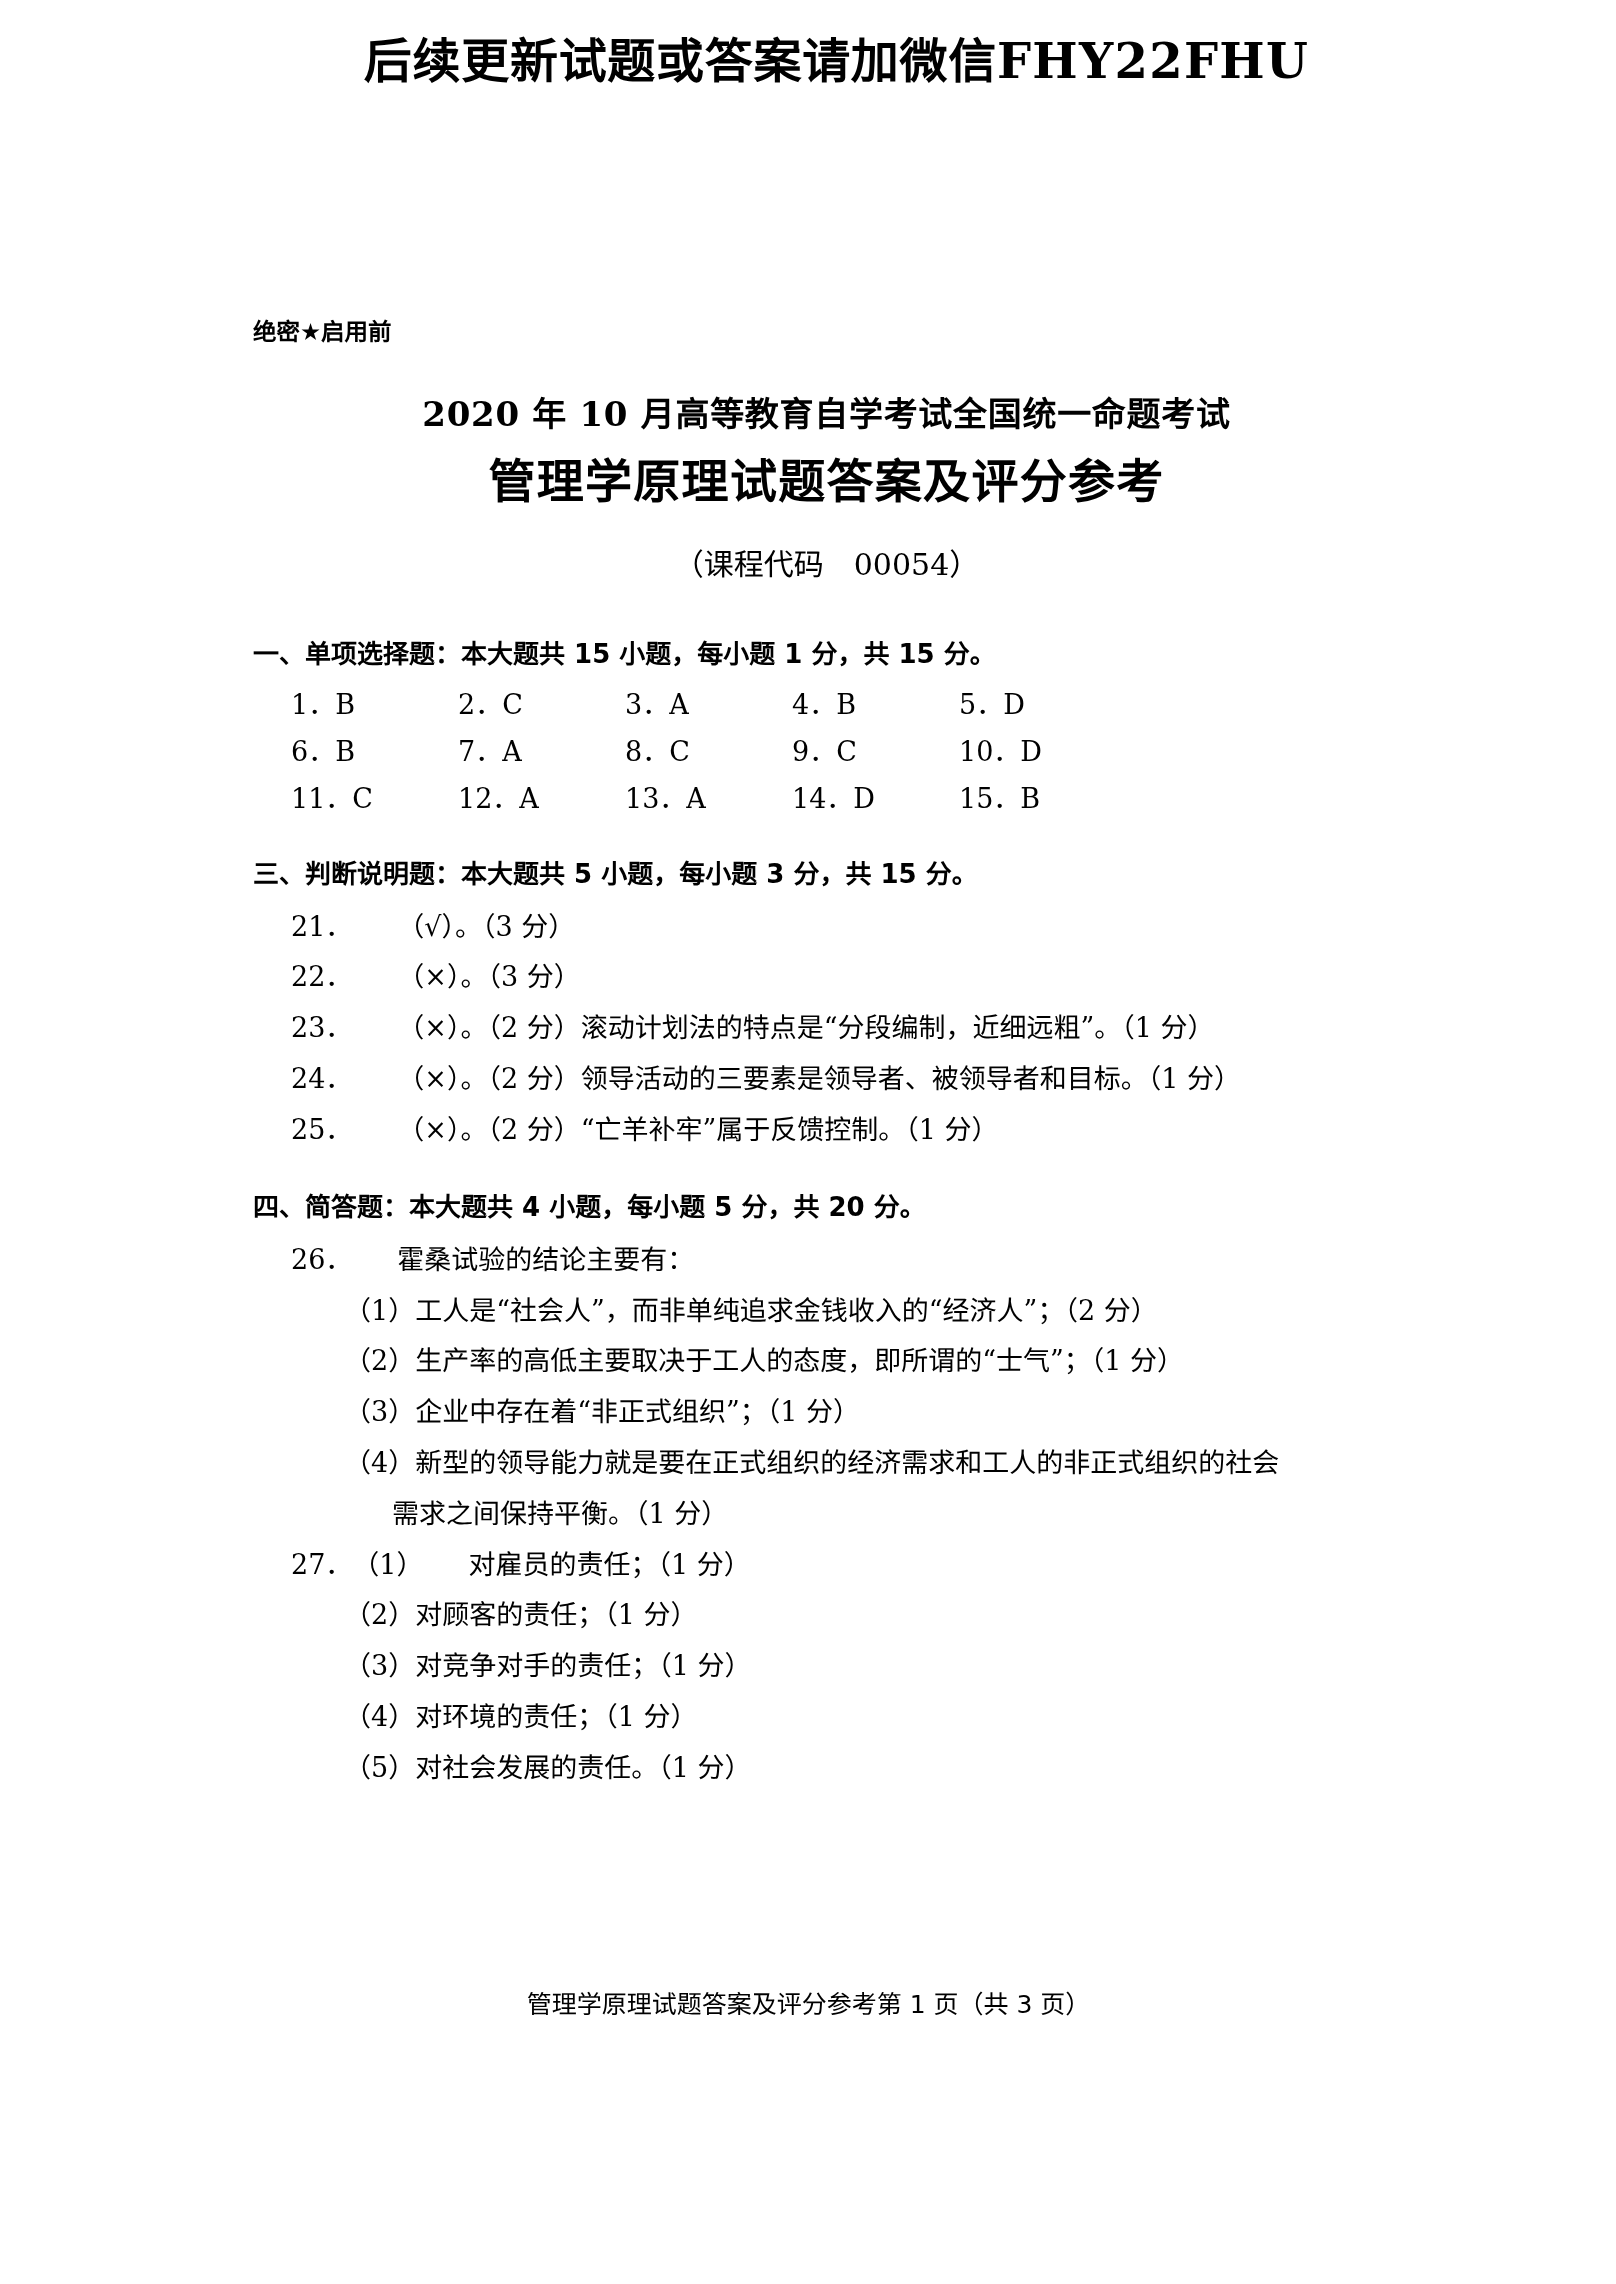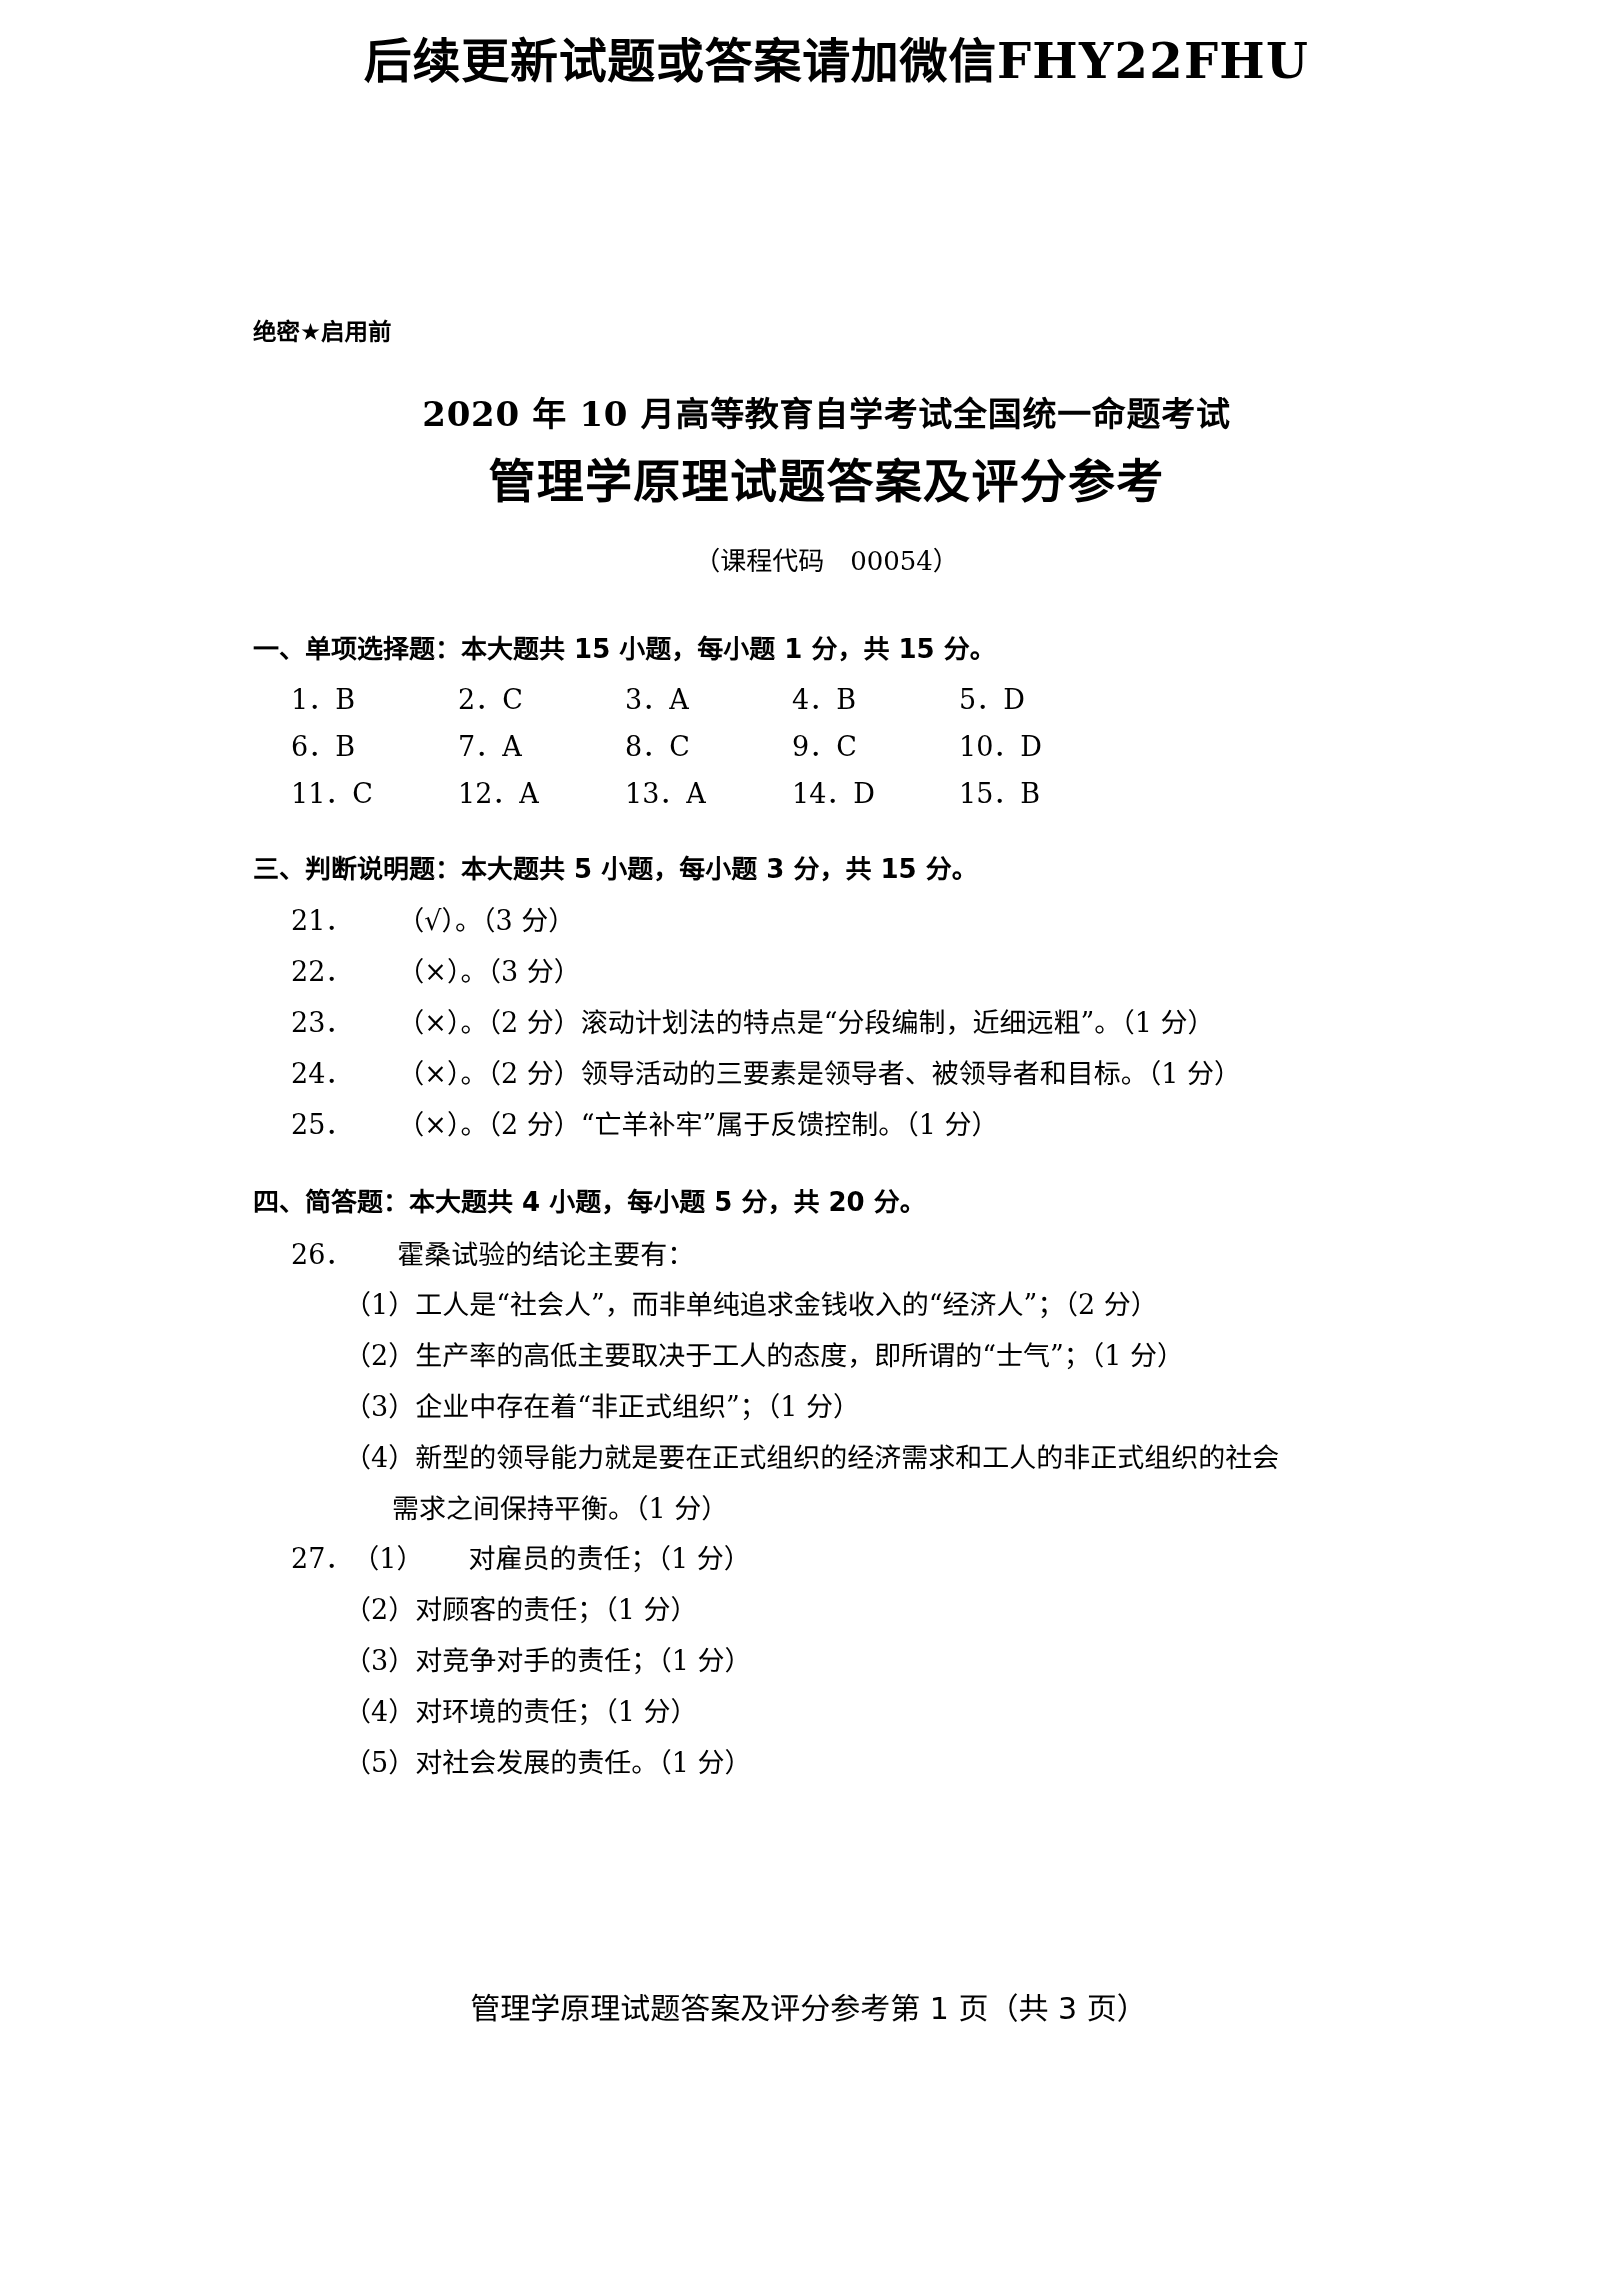--- a/index.html
+++ b/index.html
@@ -75,21 +75,21 @@
     font-family: "DejaVu Sans", "Liberation Sans", sans-serif;
     font-weight: bold;
     font-size: 47px;
     line-height: 1.25;
     margin: 0 0 34px 0;
     letter-spacing: 1.3px;
   }
 
   .course-code {
     text-align: center;
-    font-size: 26px;
+    font-size: 30px;
     line-height: 1.3;
     margin: 0 0 53px 0;
     white-space: pre;
   }
 
   
   .section {
     margin: 0 0 35px 0;
   }
   .section-heading {
@@ -179,21 +179,21 @@
   .qline.with-sub .qnum { flex: 0 0 auto; }
 
   
   .page-footer {
     position: absolute;
     top: 1989px;
     left: 0;
     width: 100%;
     text-align: center;
     font-family: "DejaVu Sans", "Liberation Sans", sans-serif;
-    font-size: 30px;
+    font-size: 25px;
     line-height: 1.3;
     white-space: pre;
   }
 </style>
 </head>
 <body>
 
 <div class="page">
 
   <div class="promo-header"><span>后续更新试题或答案请加微信</span><span class="promo-code">FHY22FHU</span></div>

